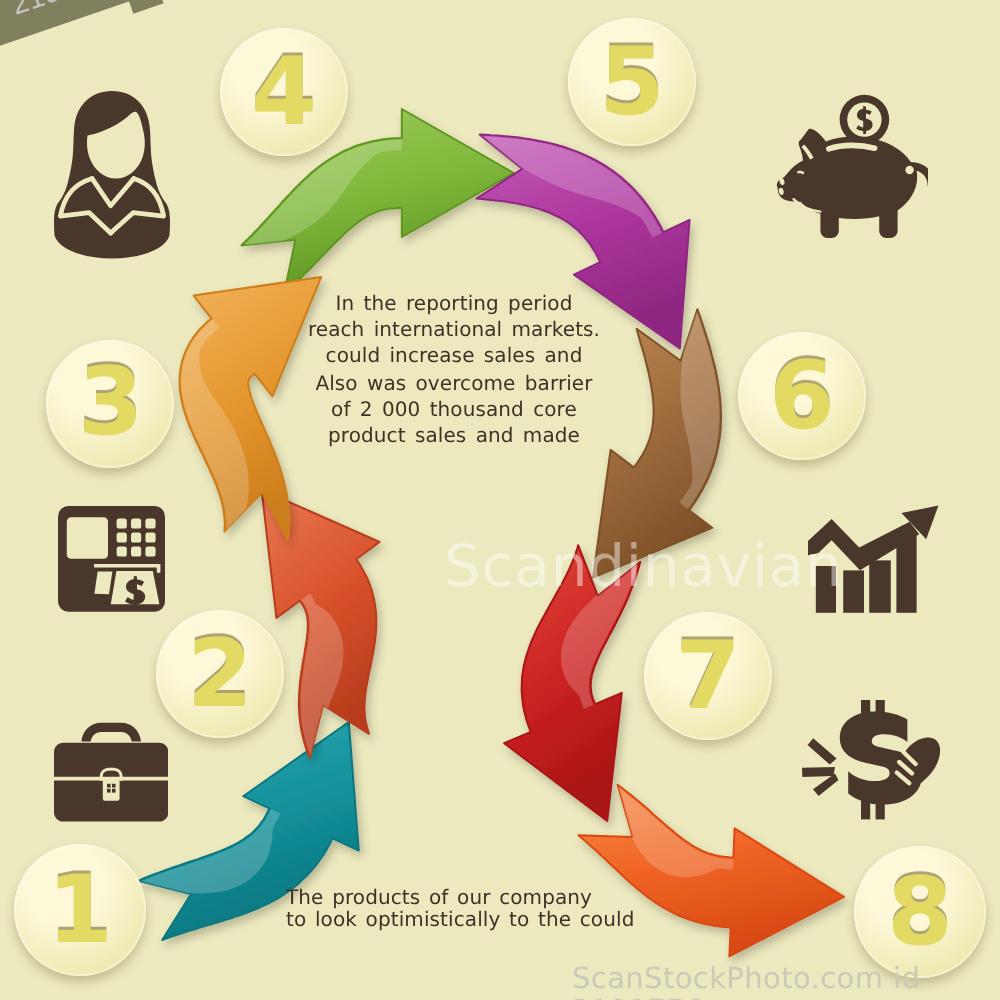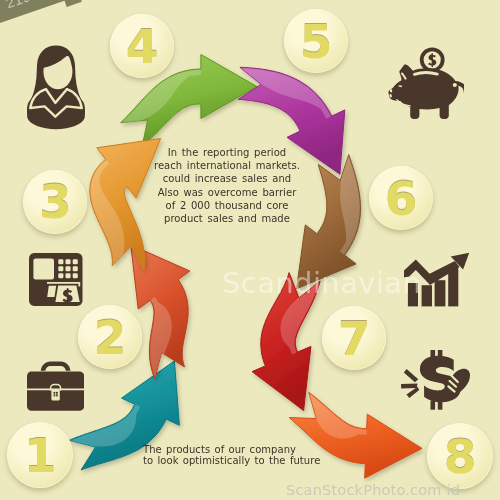--- a/index.html
+++ b/index.html
@@ -244,21 +244,21 @@
       <div>of 2 000 thousand core</div>
       <div>product sales and made</div>
     </div>
 
   <div id="wm-big">
     <div>Scandinavian</div>
   </div>
 
   <div class="bottomtext" id="btext">
       <div>The products of our company</div>
-      <div>to look optimistically to the future</div>
+      <div>to look optimistically to the could</div>
     </div>
 
   <div id="wm-corner"></div>
     <div id="wm-corner2"></div>
   <div id="wm-corner-text">2191756</div>
   <div id="wm-footer">ScanStockPhoto.com id 2191756</div>
 
 </div>
 
 </body></html>

